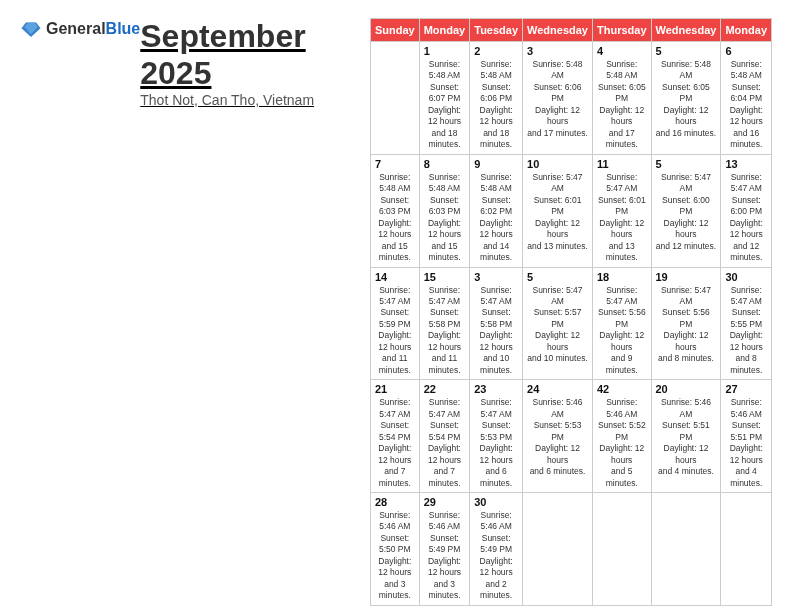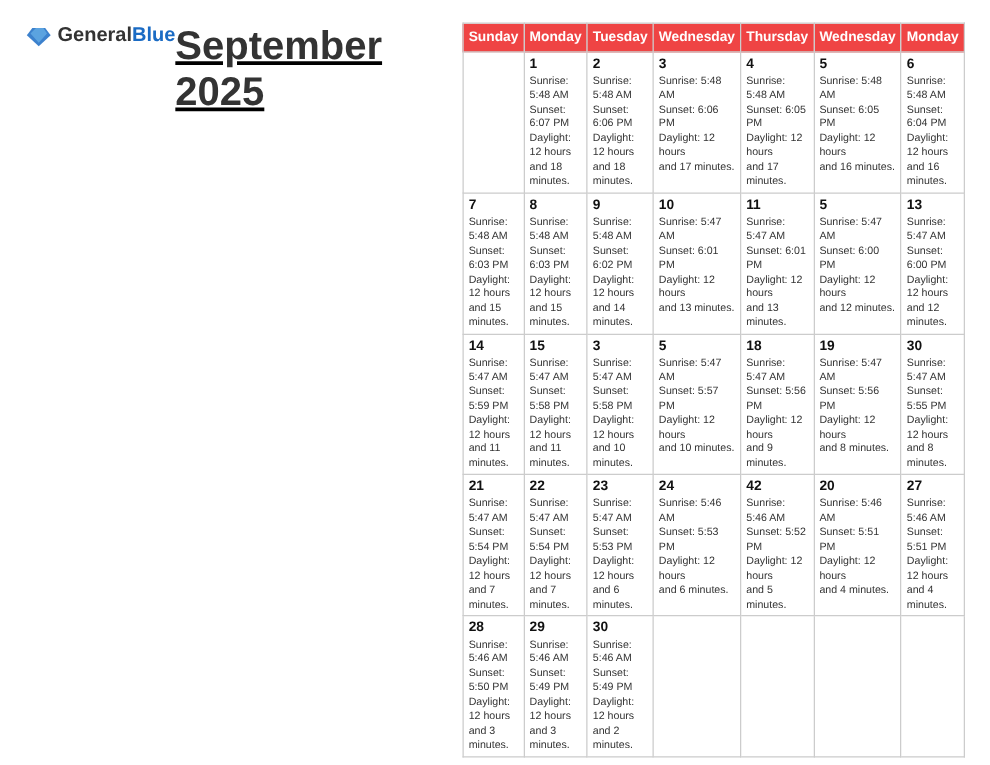--- a/index.html
+++ b/index.html
@@ -81,20 +81,21 @@
     .day-number {
       font-size: 11px;
       font-weight: bold;
       margin-bottom: 2px;
       color: #111;
     }
     .cell-info {
       font-size: 8.5px;
       line-height: 1.35;
       color: #333;
+      text-align: center;
     }
     .empty-cell {
       background: #fff;
     }
   </style>
 </head>
 <body>
 
 <div class="page">
   <div class="header">
@@ -102,20 +103,21 @@
       <svg class="logo-icon" viewBox="0 0 30 30" xmlns="http://www.w3.org/2000/svg">
         <polygon points="8,6 22,6 28,14 15,26 2,14" fill="#1a6bc4" opacity="0.85"></polygon>
         <polygon points="12,6 20,6 24,12 15,22 6,12" fill="#5ba3e0"></polygon>
       </svg>
       <div>
         <span class="logo-text-general">General</span><span class="logo-text-blue">Blue</span>
       </div>
     </div>
     <div class="title-block">
       <div class="month-title">September 2025</div>
+      <div class="location">Thot Not, Can Tho, Vietnam</div>
     </div>
   </div>
 
   <table class="calendar-table">
     <thead>
       <tr>
       <th>Sunday</th>
           <th>Monday</th>
           <th>Tuesday</th>
           <th>Wednesday</th>

